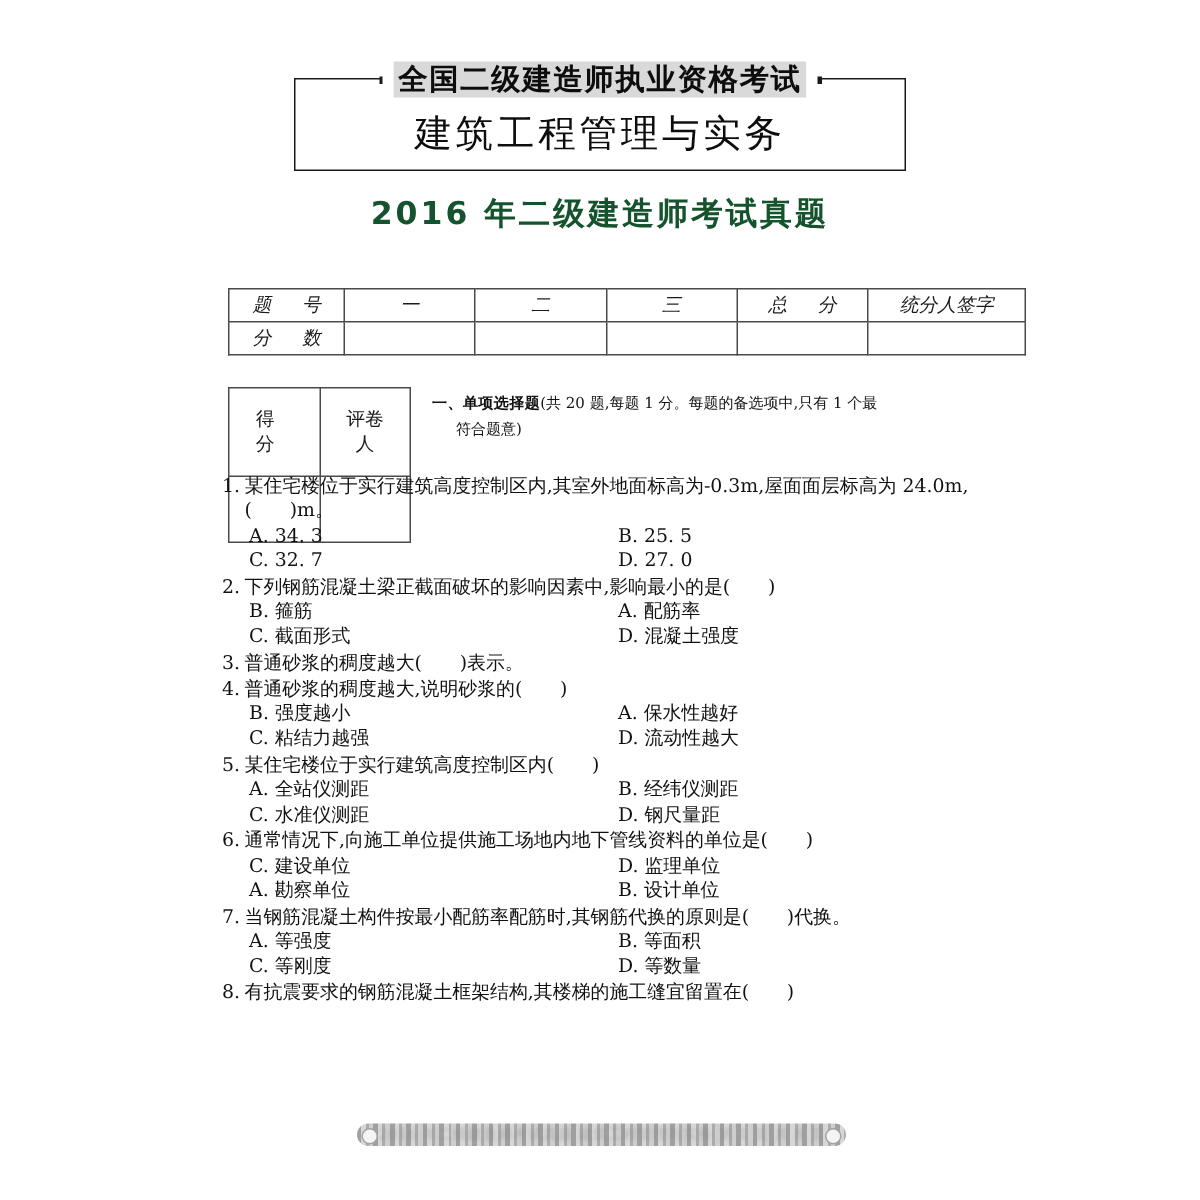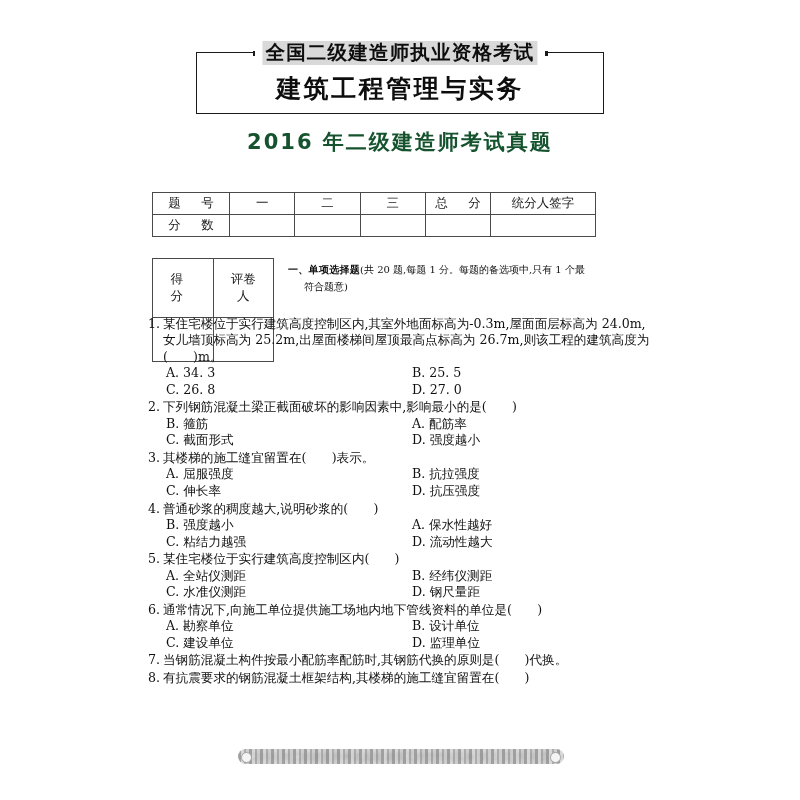--- a/index.html
+++ b/index.html
@@ -78,21 +78,21 @@
     background: #d9d9d9;
     color: #0d0d0d;
   }
   .title-sub {
     position: absolute;
     left: 50%;
     transform: translateX(-50%);
     top: 22px;
     white-space: nowrap;
     font-family: "DejaVu Serif", "Liberation Serif", serif;
-    font-weight: bold;
+    font-weight: normal;
     font-size: 25px;
     letter-spacing: 2.5px;
     line-height: 30px;
     color: #0d0d0d;
   }
 
   .exam-year {
     position: absolute;
     left: 0;
     top: 128px;
@@ -103,23 +103,24 @@
     font-size: 21px;
     letter-spacing: 2px;
     color: #14532d;
   }
 
   
   .score-table {
     position: absolute;
     left: 152px;
     top: 192px;
-    width: 444px;
+    width: 532px;
     border-collapse: collapse;
     table-layout: fixed;
+    font-style: italic;
   }
   .score-table td {
     border: 1px solid #4a4a4a;
     height: 21px;
     text-align: center;
     vertical-align: middle;
     font-size: 12.5px;
     font-family: "DejaVu Serif", "Liberation Serif", serif;
     color: #1a1a1a;
     padding: 0;
@@ -304,64 +305,53 @@
   <div class="section-heading">
     <span class="sec-title">一、单项选择题</span><span class="sec-note">(共 20 题,每题 1 分。每题的备选项中,只有 1 个最</span>
     <span class="sec-note2">符合题意)</span>
   </div>
 
   <div class="questions" id="questions">
       <div class="q">
         <div class="q-stem">
           <span class="q-num">1.</span>
           <span class="cont">某住宅楼位于实行建筑高度控制区内,其室外地面标高为-0.3m,屋面面层标高为 24.0m,</span>
-          <span class="cont">女儿墙顶标高为 25.2m,出屋面楼梯间屋顶最高点标高为 26.7m,则该工程的建筑高度为</span>
           <span class="cont">(　　)m。</span>
         </div>
         <div class="opts">
           <div class="opt-row">
             <span class="opt">A. 34. 3</span>
             <span class="opt">B. 25. 5</span>
           </div>
           <div class="opt-row">
-            <span class="opt">C. 26. 8</span>
+            <span class="opt">C. 32. 7</span>
             <span class="opt">D. 27. 0</span>
           </div>
         </div>
       </div>
       <div class="q">
         <div class="q-stem">
           <span class="q-num">2.</span>
           <span class="cont">下列钢筋混凝土梁正截面破坏的影响因素中,影响最小的是(　　)</span>
         </div>
         <div class="opts">
           <div class="opt-row">
             <span class="opt">B. 箍筋</span>
             <span class="opt">A. 配筋率</span>
           </div>
           <div class="opt-row">
             <span class="opt">C. 截面形式</span>
-            <span class="opt">D. 强度越小</span>
+            <span class="opt">D. 混凝土强度</span>
           </div>
         </div>
       </div>
       <div class="q">
         <div class="q-stem">
           <span class="q-num">3.</span>
-          <span class="cont">其楼梯的施工缝宜留置在(　　)表示。</span>
-        </div>
-        <div class="opts">
-          <div class="opt-row">
-            <span class="opt">A. 屈服强度</span>
-            <span class="opt">B. 抗拉强度</span>
-          </div>
-          <div class="opt-row">
-            <span class="opt">C. 伸长率</span>
-            <span class="opt">D. 抗压强度</span>
-          </div>
+          <span class="cont">普通砂浆的稠度越大(　　)表示。</span>
         </div>
       </div>
       <div class="q">
         <div class="q-stem">
           <span class="q-num">4.</span>
           <span class="cont">普通砂浆的稠度越大,说明砂浆的(　　)</span>
         </div>
         <div class="opts">
           <div class="opt-row">
             <span class="opt">B. 强度越小</span>
@@ -389,33 +379,43 @@
           </div>
         </div>
       </div>
       <div class="q">
         <div class="q-stem">
           <span class="q-num">6.</span>
           <span class="cont">通常情况下,向施工单位提供施工场地内地下管线资料的单位是(　　)</span>
         </div>
         <div class="opts">
           <div class="opt-row">
+            <span class="opt">C. 建设单位</span>
+            <span class="opt">D. 监理单位</span>
+          </div>
+          <div class="opt-row">
             <span class="opt">A. 勘察单位</span>
             <span class="opt">B. 设计单位</span>
           </div>
-          <div class="opt-row">
-            <span class="opt">C. 建设单位</span>
-            <span class="opt">D. 监理单位</span>
-          </div>
         </div>
       </div>
       <div class="q">
         <div class="q-stem">
           <span class="q-num">7.</span>
           <span class="cont">当钢筋混凝土构件按最小配筋率配筋时,其钢筋代换的原则是(　　)代换。</span>
+        </div>
+        <div class="opts">
+          <div class="opt-row">
+            <span class="opt">A. 等强度</span>
+            <span class="opt">B. 等面积</span>
+          </div>
+          <div class="opt-row">
+            <span class="opt">C. 等刚度</span>
+            <span class="opt">D. 等数量</span>
+          </div>
         </div>
       </div>
       <div class="q">
         <div class="q-stem">
           <span class="q-num">8.</span>
           <span class="cont">有抗震要求的钢筋混凝土框架结构,其楼梯的施工缝宜留置在(　　)</span>
         </div>
       </div>
     </div>
 

